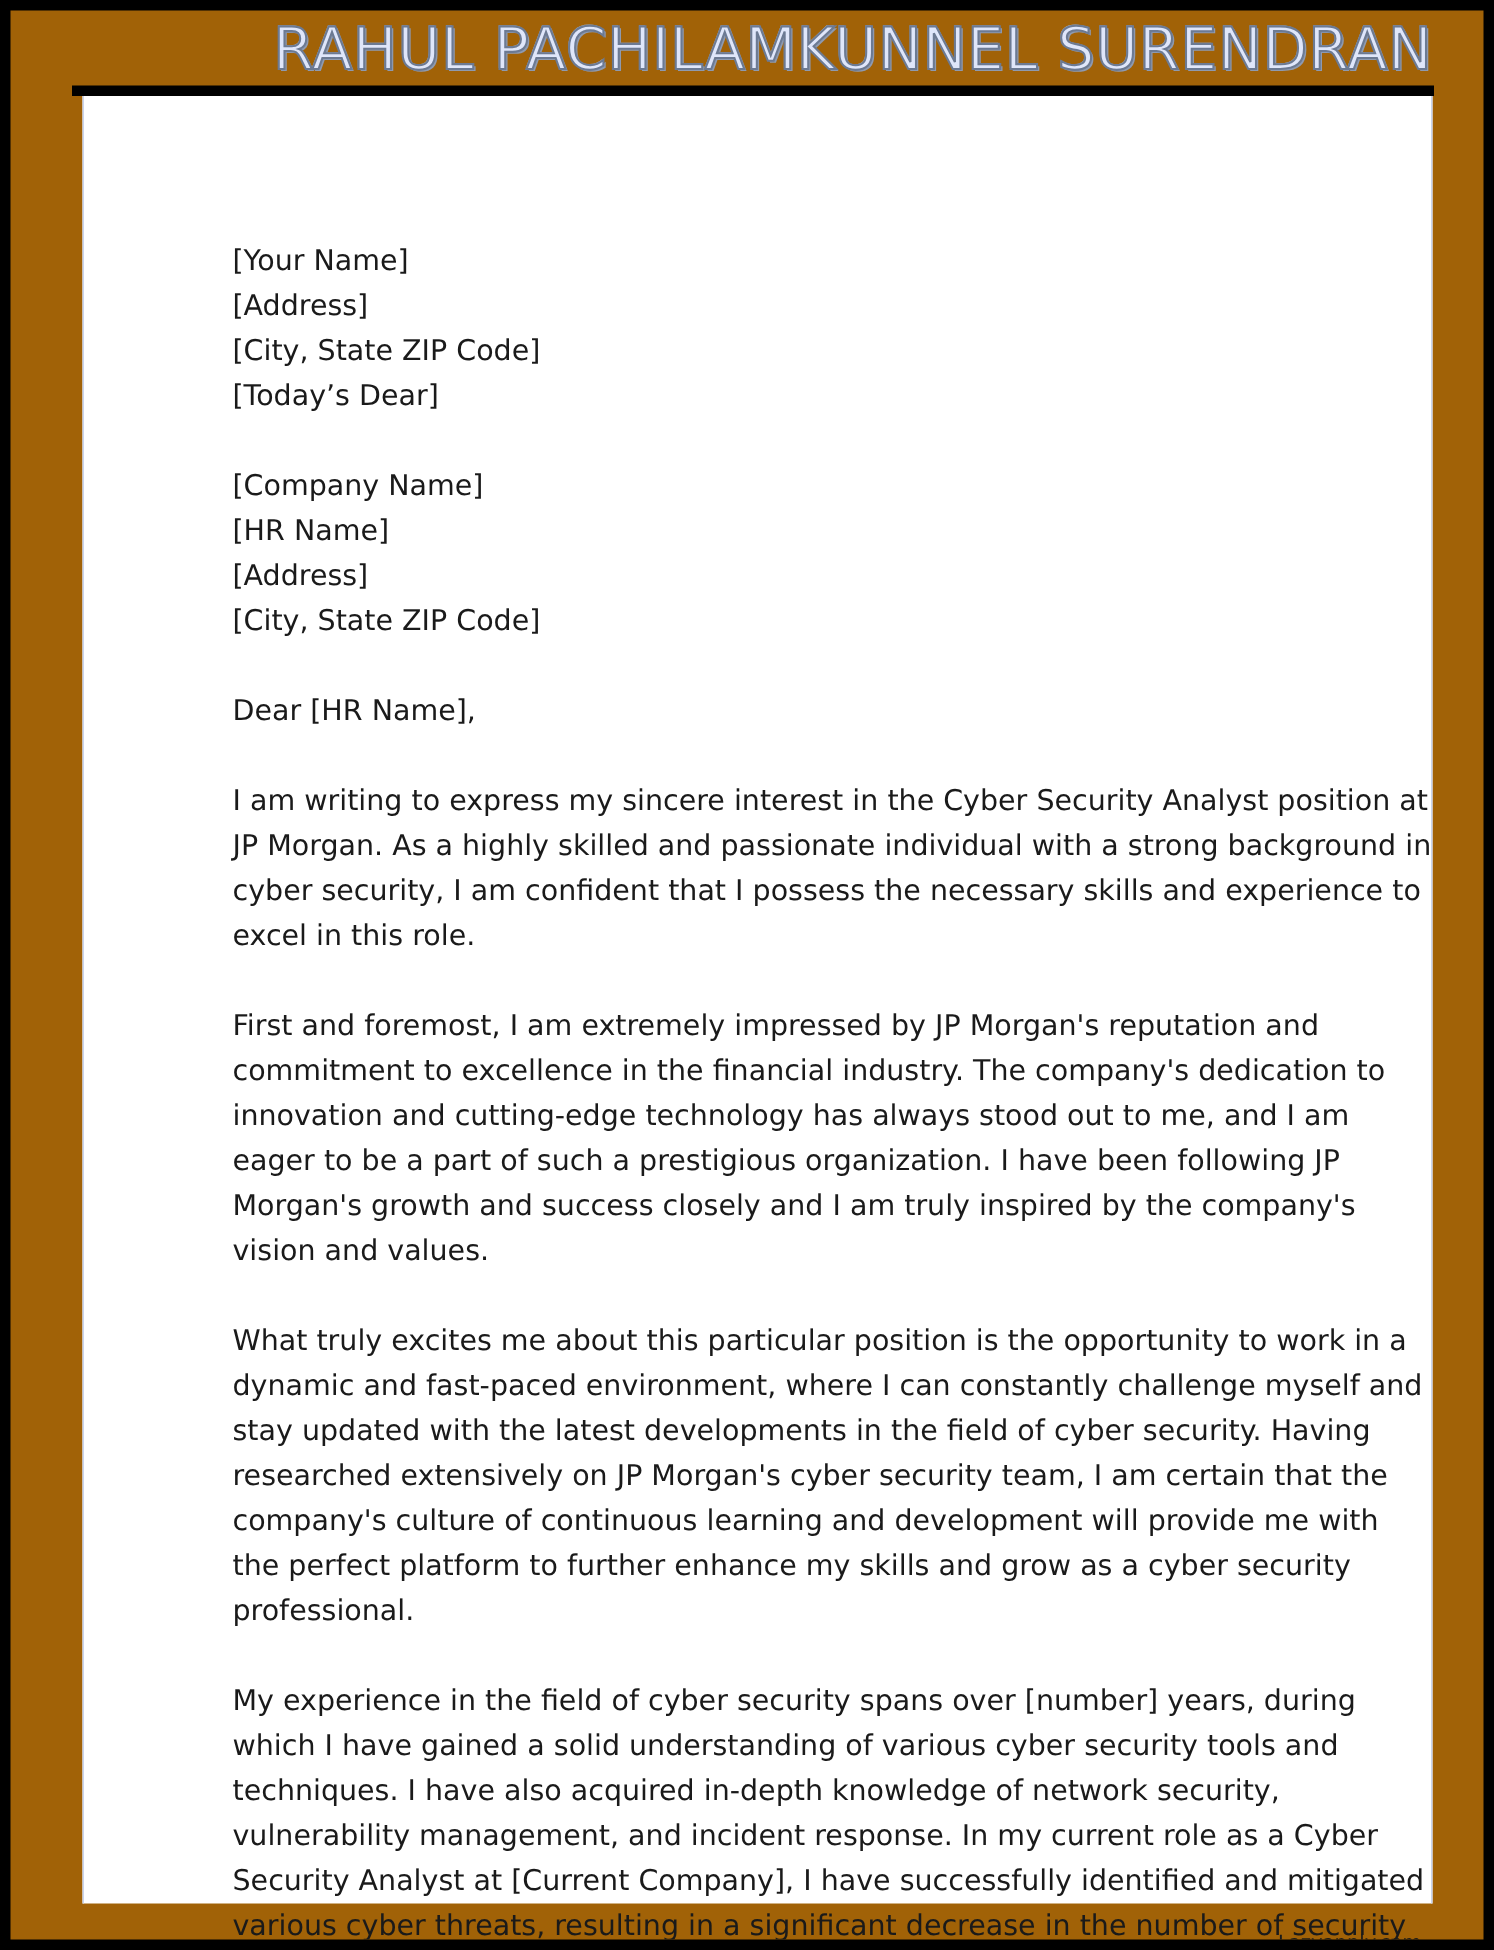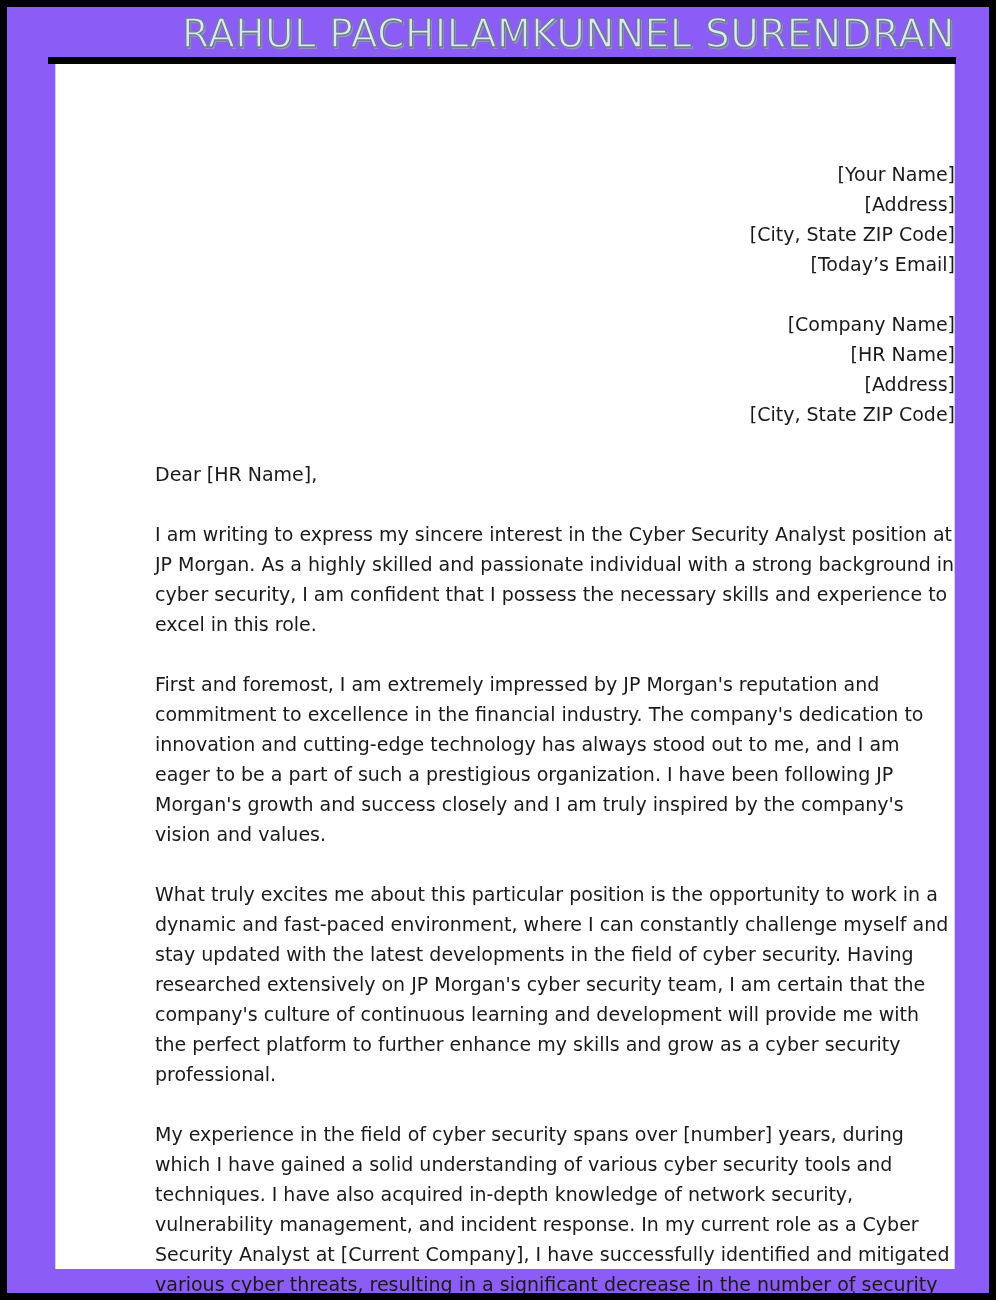--- a/index.html
+++ b/index.html
@@ -26,21 +26,21 @@
     box-sizing: border-box;
   }
 
   
   #page-backdrop {
     position: absolute;
     left: 7px;
     top: 7px;
     width: 982px;
     height: 1286px;
-    background: #8b5cf6;
+    background: #a16207;
     overflow: hidden;
   }
 
   
   #letterhead {
     position: absolute;
     left: 0;
     top: 0;
     width: 982px;
     height: 45px;
@@ -92,21 +92,20 @@
     left: 99px;
     top: 95px;
     width: 800px;
     font-family: "DejaVu Sans", sans-serif;
     font-size: 19px;
     line-height: 30px;
     color: #1a1a1a;
   }
   .letter-line {
     white-space: nowrap;
-    text-align: right;
   }
   .letter-paragraph {
     margin: 12px 0 30px 0;
     text-align: left;
   }
   .letter-block {
     margin: 0 0 30px 0;
   }
   .letter-block:last-child,
   .letter-paragraph:last-child {
@@ -140,21 +139,21 @@
     <div id="header-rule"></div>
 
     <div id="letter-sheet">
 
       <div id="letter-body">
 
         <div class="letter-block">
           <div class="letter-line">[Your Name]</div>
           <div class="letter-line">[Address]</div>
           <div class="letter-line">[City, State ZIP Code]</div>
-          <div class="letter-line">[Today’s Email]</div>
+          <div class="letter-line">[Today’s Dear]</div>
         </div>
 
         <div class="letter-block">
           <div class="letter-line">[Company Name]</div>
           <div class="letter-line">[HR Name]</div>
           <div class="letter-line">[Address]</div>
           <div class="letter-line">[City, State ZIP Code]</div>
         </div>
 
         <div class="letter-paragraph">Dear [HR Name],</div>

